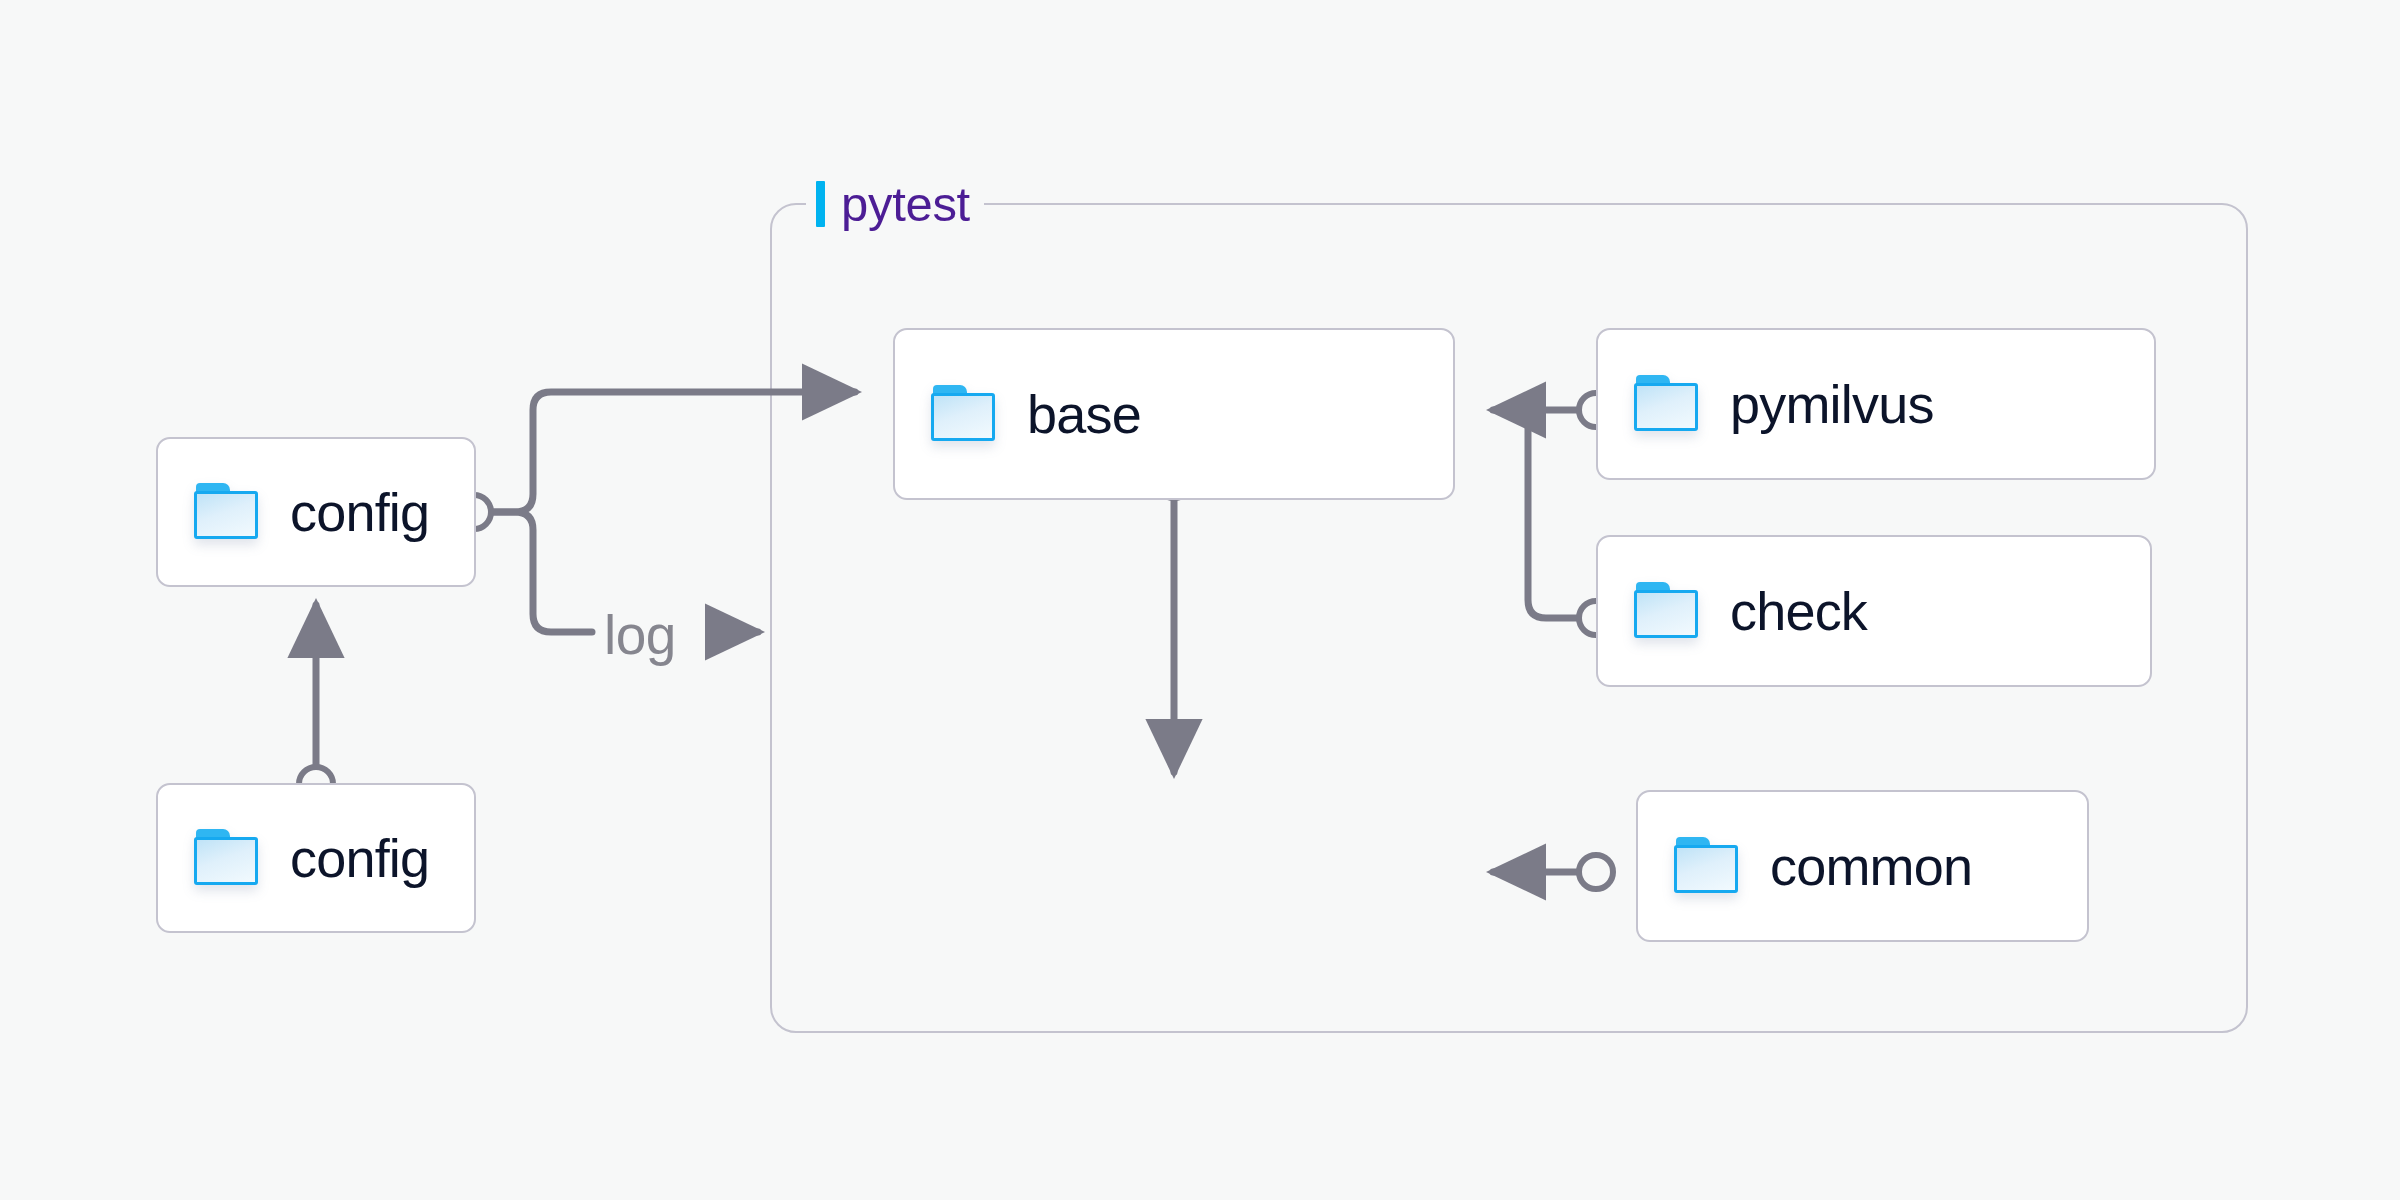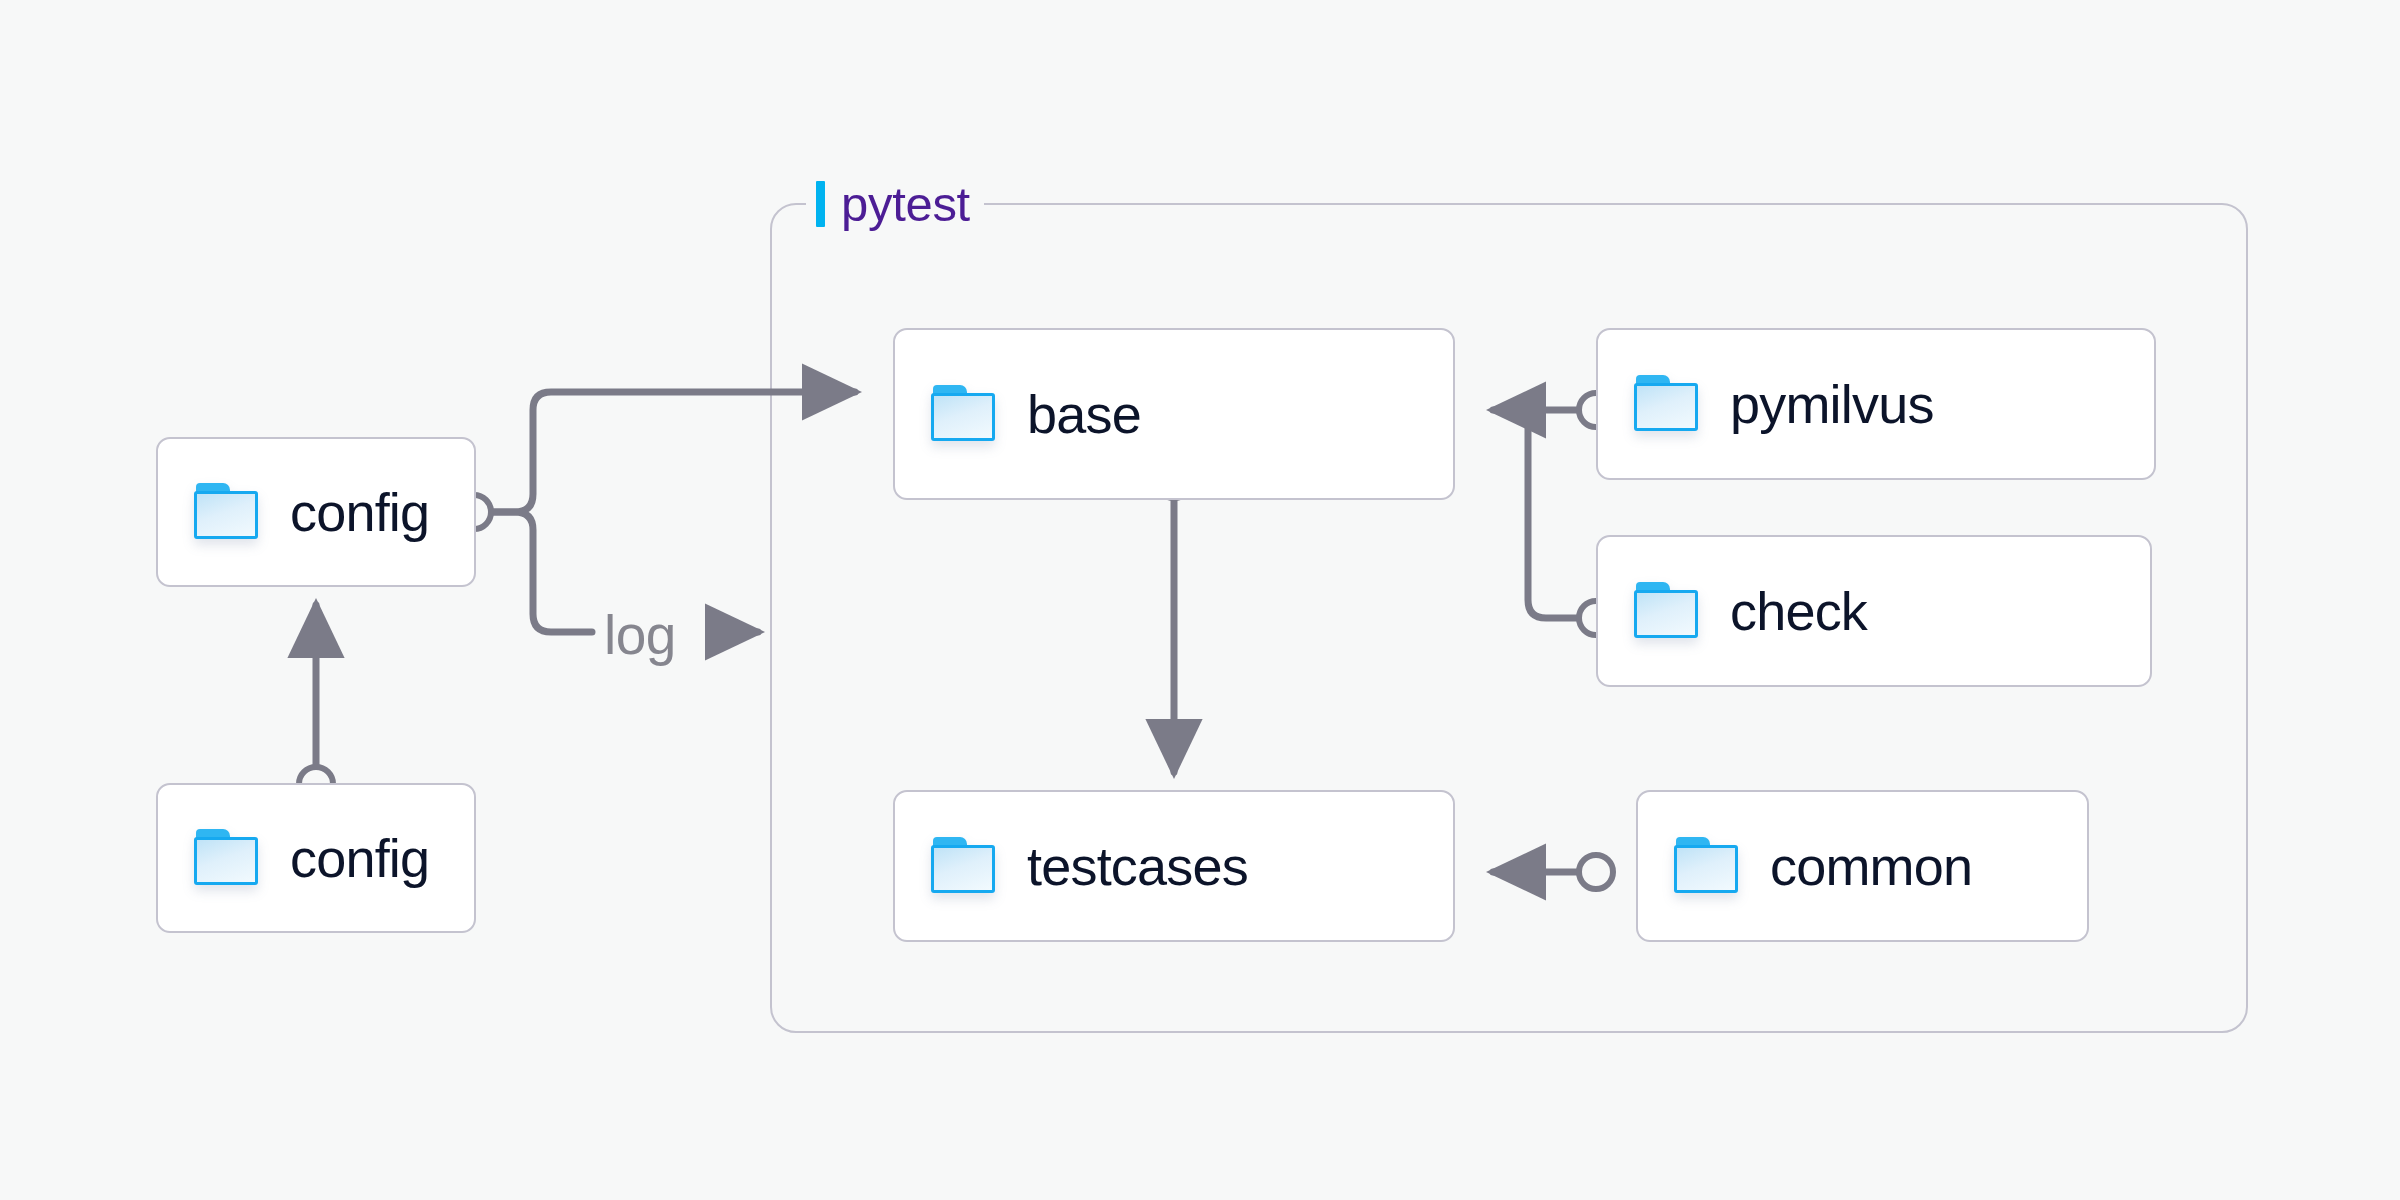--- a/index.html
+++ b/index.html
@@ -180,27 +180,20 @@
   </div>
 
   <div class="node" id="node-base" style="left: 893px; top: 328px; width: 562px; height: 172px;">
     <span class="folder">
       <span class="tab"></span>
         <span class="body"></span>
     </span>
     <span class="label">base</span>
   </div>
 
-  <div class="node" id="node-testcases" style="left: 893px; top: 790px; width: 562px; height: 152px;">
-    <span class="folder">
-      <span class="tab"></span>
-        <span class="body"></span>
-    </span>
-    <span class="label">testcases</span>
-  </div>
 
   <div class="node" id="node-pymilvus" style="left: 1596px; top: 328px; width: 560px; height: 152px;">
     <span class="folder">
       <span class="tab"></span>
         <span class="body"></span>
     </span>
     <span class="label">pymilvus</span>
   </div>
 
   <div class="node" id="node-check" style="left: 1596px; top: 535px; width: 556px; height: 152px;">

